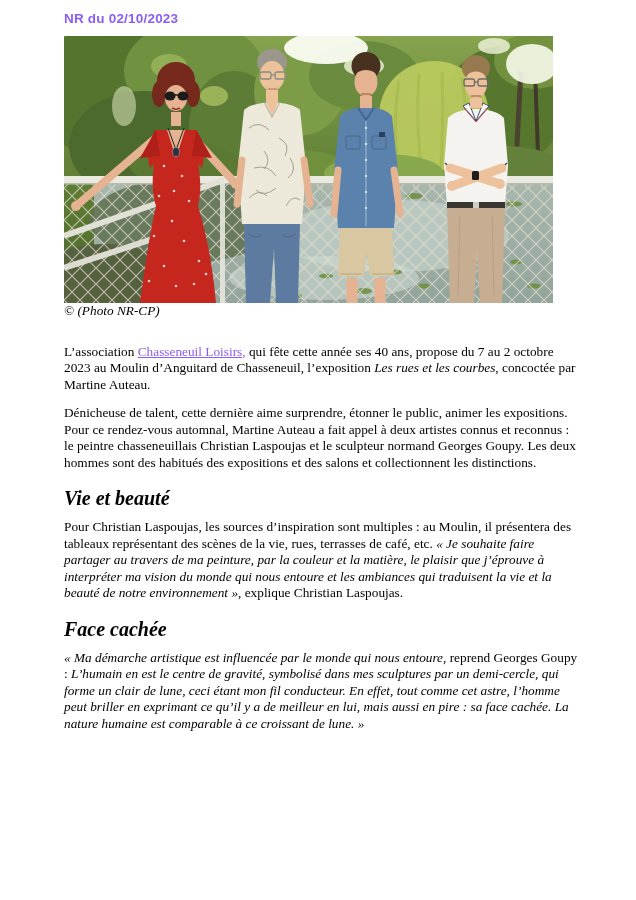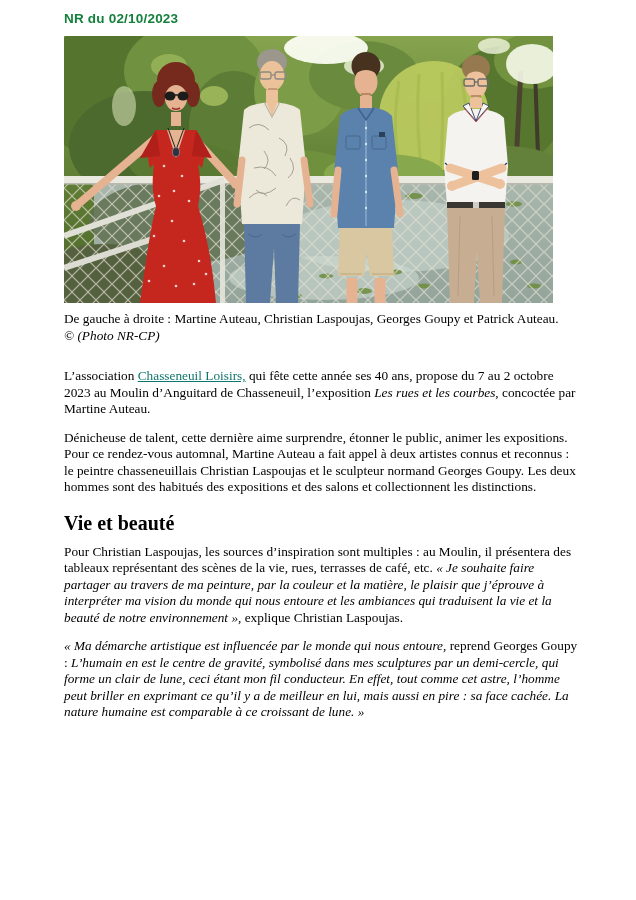--- a/index.html
+++ b/index.html
@@ -1,29 +1,29 @@
 <!DOCTYPE html>
 <html lang="fr"><head>
 <meta charset="utf-8">
 <style>
   html,body{margin:0;padding:0;background:#ffffff;}
   body{width:636px;height:900px;font-family:"Liberation Serif",serif;color:#000;}
   .page{position:relative;width:636px;height:900px;overflow:hidden;background:#fff;}
   .nr-header{position:absolute;left:64px;top:11px;font-family:"Liberation Sans",sans-serif;
-             font-size:13.5px;font-weight:bold;color:#15803d;letter-spacing:.2px;}
+             font-size:13.5px;font-weight:bold;color:#8b5cf6;letter-spacing:.2px;}
   .content{position:absolute;left:64px;top:36px;width:516px;}
   .photo-wrap{width:489px;height:267px;overflow:hidden;}
   svg.photo{display:block;}
   .caption{margin:8px 0 0 0;font-size:13.3px;line-height:16.5px;}
   .credit{margin:0;font-size:13.3px;line-height:16.5px;font-style:italic;}
   p.body{margin:0 0 12px 0;font-size:13.3px;line-height:16.5px;text-align:left;}
   p.first{margin-top:24px;}
   h2.sec{font-family:"Liberation Serif",serif;font-size:20px;font-weight:bold;
-         margin:15px 0 9px 0;line-height:24px;}
-  a.link{color:#0f766e;text-decoration:underline;cursor:pointer;}
+         margin:15px 0 9px 0;line-height:24px;font-style:italic;}
+  a.link{color:#8b5cf6;text-decoration:underline;cursor:pointer;}
   em{}
 </style>
 </head>
 <body>
 
 <div class="page">
 
   <div class="nr-header">NR du 02/10/2023</div>
 
   <div class="content">
@@ -232,30 +232,30 @@
           <line x1="407" y1="60" x2="417" y2="60" stroke="#a06a4a" stroke-width="1.2"></line>
           <rect x="383" y="166" width="58" height="6" fill="#3a3632"></rect>
           <rect x="409" y="166" width="6" height="6" fill="#cfcfc8"></rect>
           <path d="M383 172 L441 172 L438 267 L416 267 L413 216 L410 267 L386 267 Z" fill="#c7ae92"></path>
           <line x1="396" y1="180" x2="394" y2="260" stroke="#b79d82" stroke-width="1"></line>
           <line x1="428" y1="180" x2="430" y2="260" stroke="#b79d82" stroke-width="1"></line>
         </g>
       </svg>
     </div>
 
-    <p class="caption">De gauche à droite : Martine Auteau, Christian Laspoujas, Georges Goupy et Patrick Auteau.</p>
     <p class="credit">© (Photo NR-CP)</p>
 
     <p class="body first"><span>L’association </span><a class="link" href="#">Chasseneuil Loisirs,</a><span> qui fête cette année ses 40 ans, propose du 7 au 2 octobre 2023 au Moulin d’Anguitard de Chasseneuil, l’exposition </span><em>Les rues et les courbes</em><span>, concoctée par Martine Auteau.</span></p>
 
     <p class="body">Dénicheuse de talent, cette dernière aime surprendre, étonner le public, animer les expositions. Pour ce rendez-vous automnal, Martine Auteau a fait appel à deux artistes connus et reconnus : le peintre chasseneuillais Christian Laspoujas et le sculpteur normand Georges Goupy. Les deux hommes sont des habitués des expositions et des salons et collectionnent les distinctions.</p>
 
     <h2 class="sec">Vie et beauté</h2>
 
     <p class="body"><span>Pour Christian Laspoujas, les sources d’inspiration sont multiples : au Moulin, il présentera des tableaux représentant des scènes de la vie, rues, terrasses de café, etc. </span><em>« Je souhaite faire partager au travers de ma peinture, par la couleur et la matière, le plaisir que j’éprouve à interpréter ma vision du monde qui nous entoure et les ambiances qui traduisent la vie et la beauté de notre environnement »</em><span>, explique Christian Laspoujas.</span></p>
 
+    <h2 class="sec">Face cachée</h2>
 
     <p class="body"><em>« Ma démarche artistique est influencée par le monde qui nous entoure,</em><span> reprend Georges Goupy : </span><em>L’humain en est le centre de gravité, symbolisé dans mes sculptures par un demi-cercle, qui forme un clair de lune, ceci étant mon fil conducteur. En effet, tout comme cet astre, l’homme peut briller en exprimant ce qu’il y a de meilleur en lui, mais aussi en pire : sa face cachée. La nature humaine est comparable à ce croissant de lune. »</em></p>
 
 
 
   </div>
 </div>
 
 </body></html>

